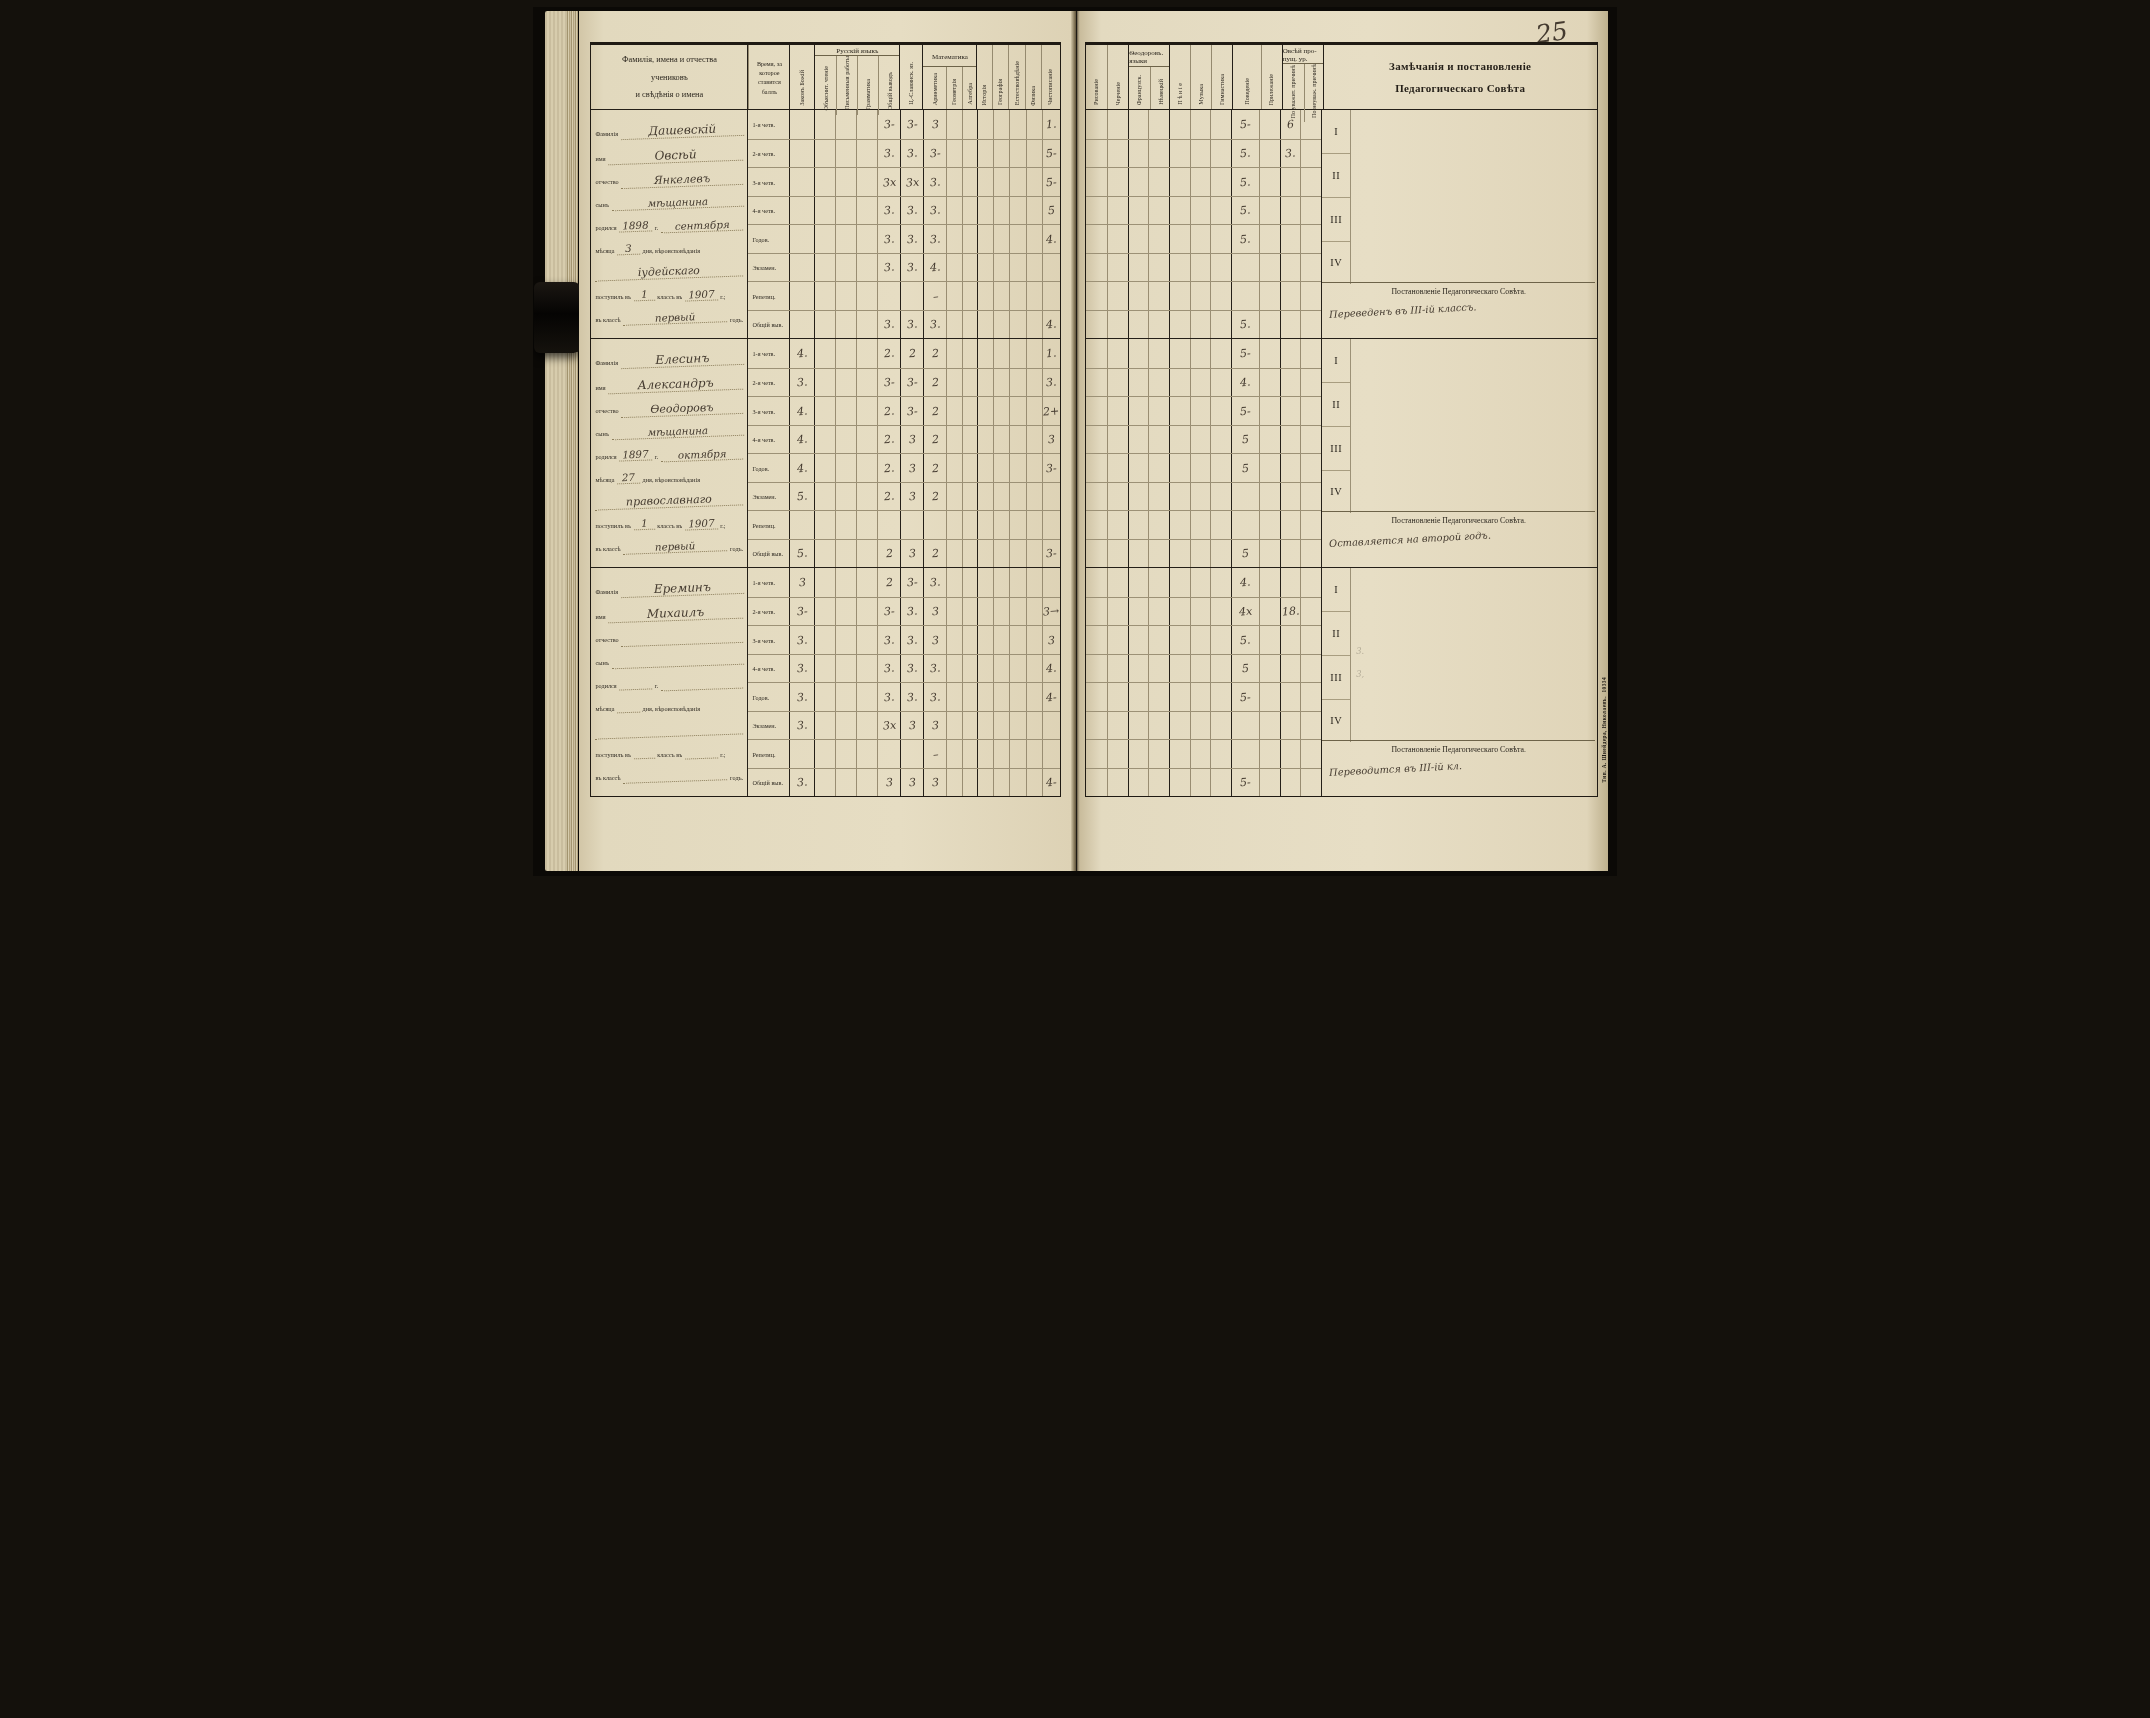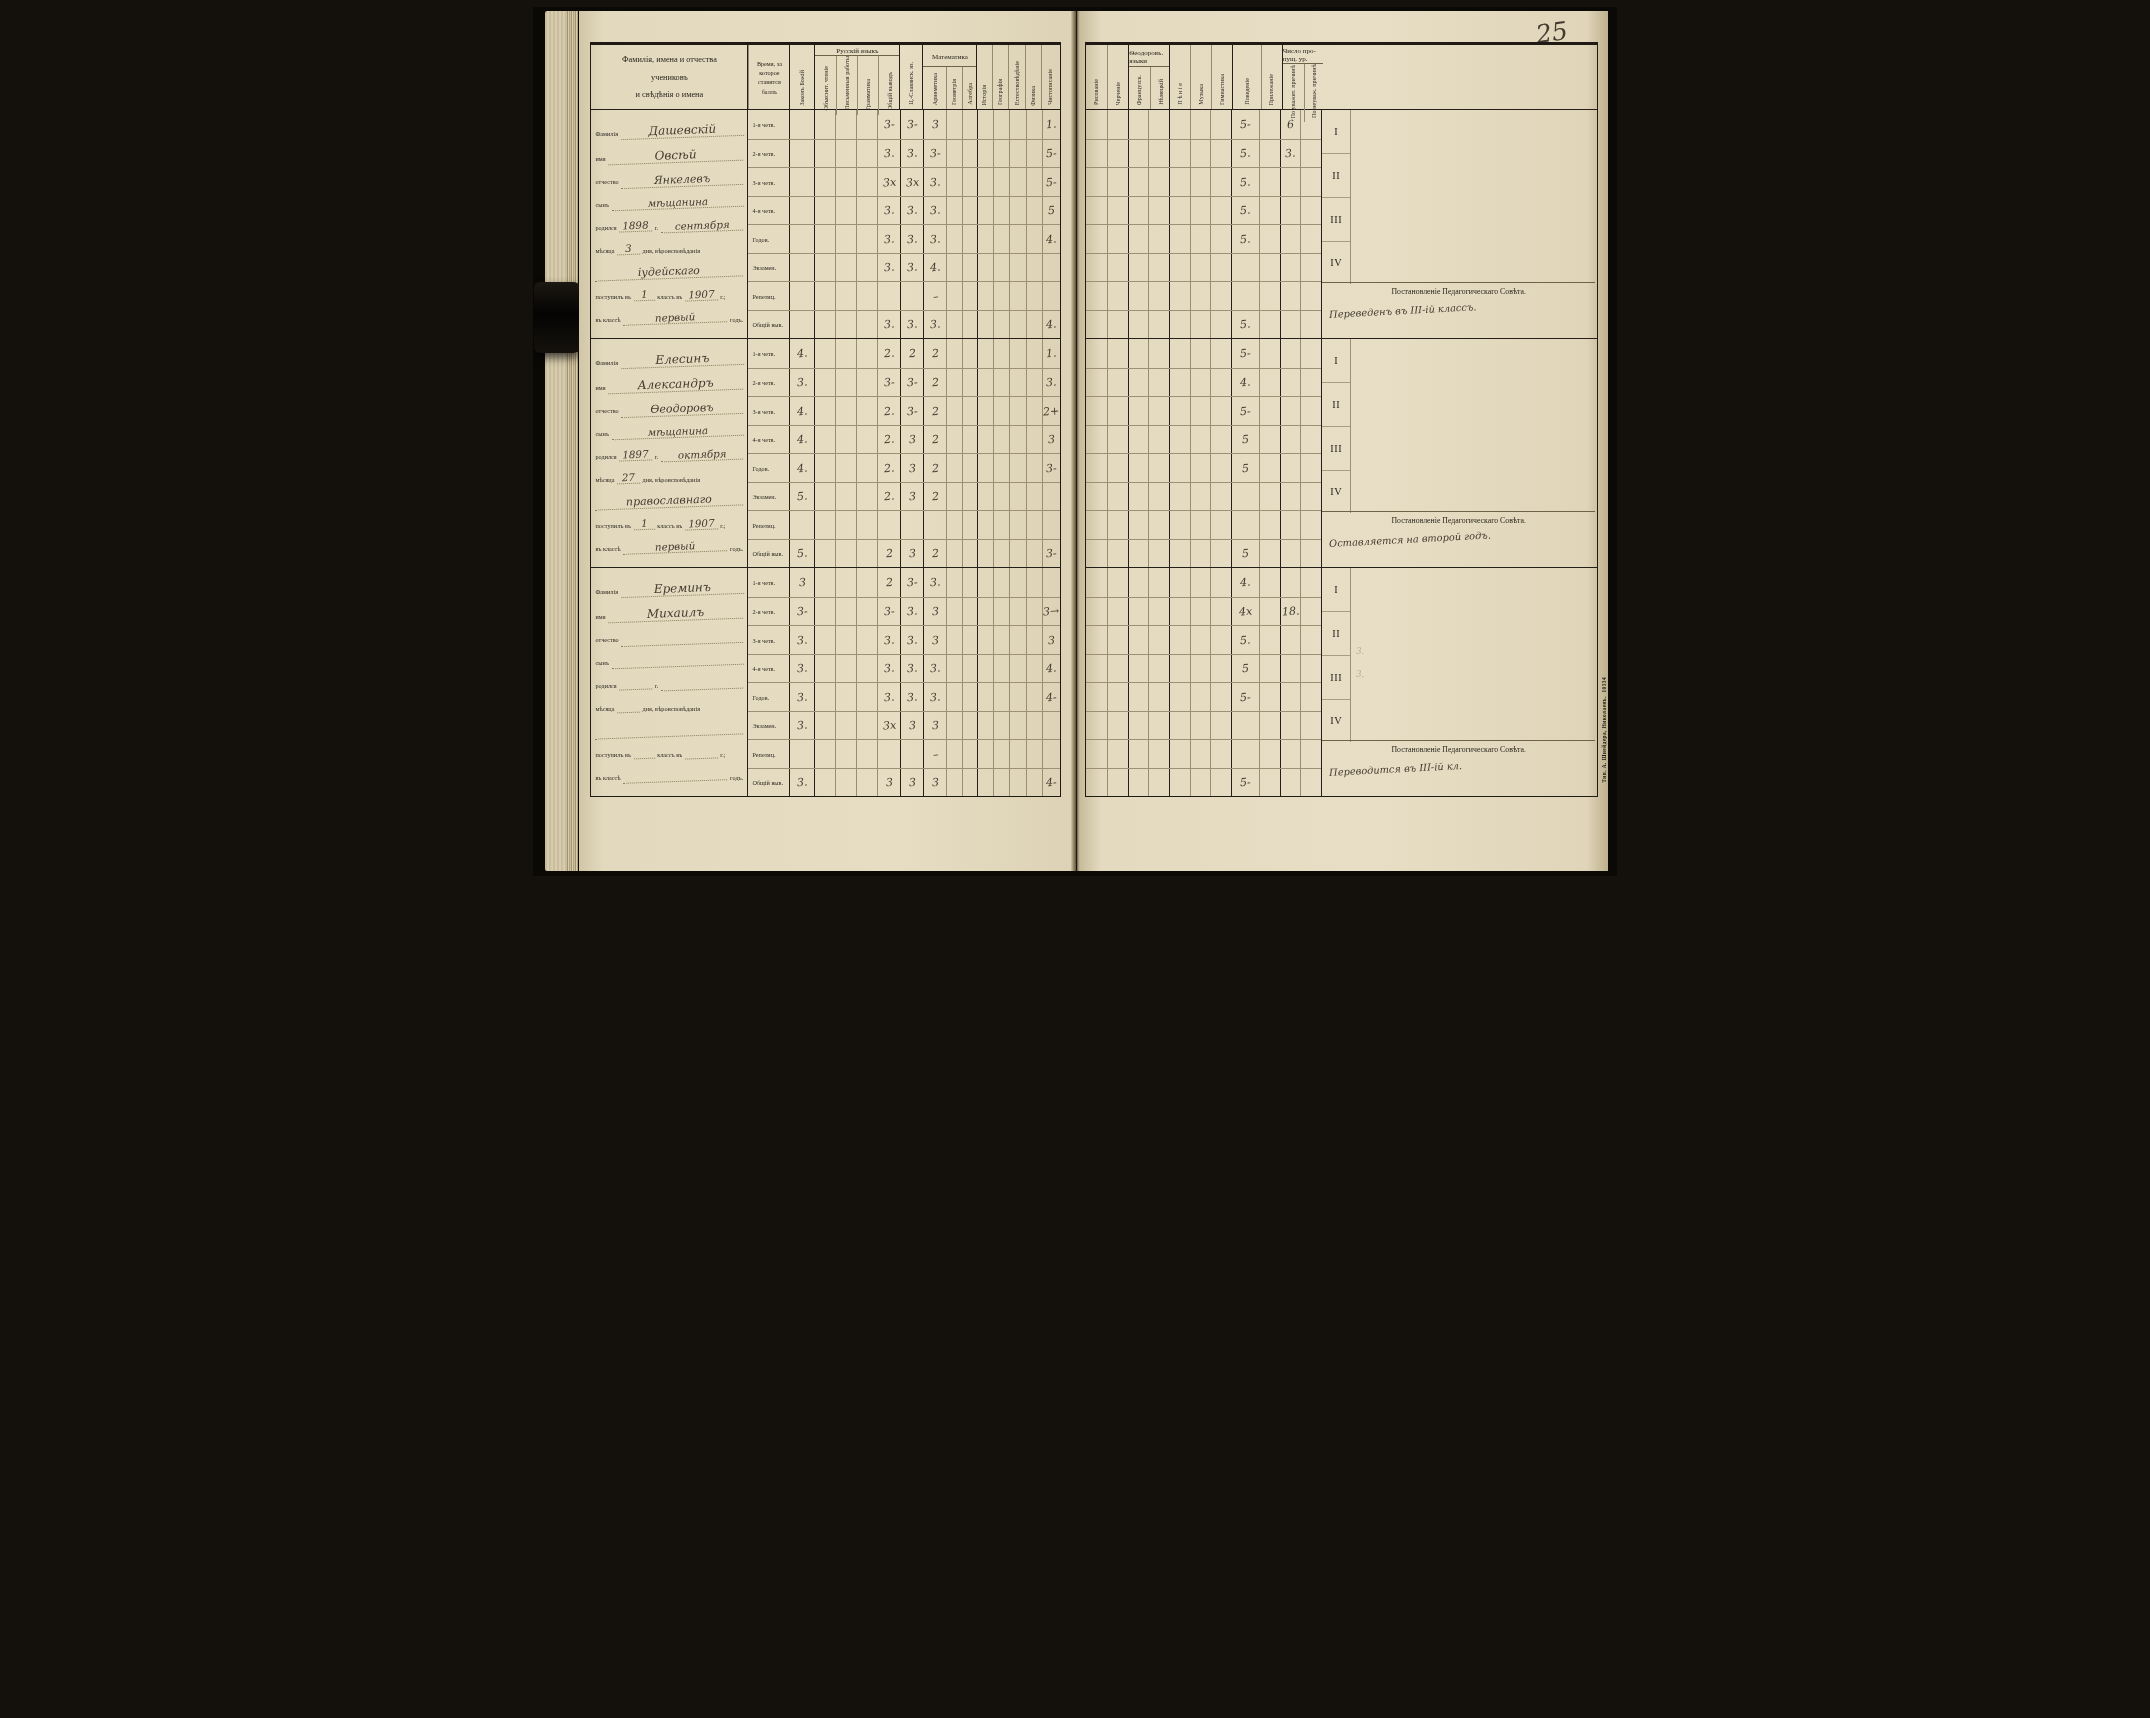--- a/index.html
+++ b/index.html
@@ -904,29 +904,33 @@
           <div class="hcell vcell" style="width: 21px;">
             <div class="vtxt">Гимнастика</div>
           </div>
           <div class="hcell vcell thickL" style="width: 28.5px;">
             <div class="vtxt">Поведеніе</div>
           </div>
           <div class="hcell vcell" style="width: 21px;">
             <div class="vtxt">Прилежаніе</div>
           </div>
           <div class="hgroup thickL" style="width: 41px;">
-            <div class="gtitle">Число про- пущ. ур.</div>
+            <div class="gtitle">Овсѣй про- пущ. ур.</div>
             <div class="gsub">
               <div class="hcell vcell first" style="width: 21px; flex: 0 0 auto;">
                 <div class="vtxt">По уважит. причинѣ</div>
               </div>
               <div class="hcell vcell" style="width: 21px; flex: 0 0 auto;">
                 <div class="vtxt">По неуваж. причинѣ</div>
               </div>
             </div>
+          </div>
+          <div class="hcell remhead thickL" style="width: 274px; display: flex;">
+            <div>Замѣчанія и постановленіе</div>
+            <div>Педагогическаго Совѣта</div>
           </div>
         </div>
         <div class="block first">
           <div class="rowscol" style="flex: 0 0 auto; width: 235px;">
             <div class="srow">
               <div class="gc" style="width: 21px; border-left: none;"></div>
               <div class="gc" style="width: 21px;"></div>
               <div class="gc thickL" style="width: 21px;"></div>
               <div class="gc" style="width: 21px;"></div>
               <div class="gc thickL" style="width: 21px;"></div>

